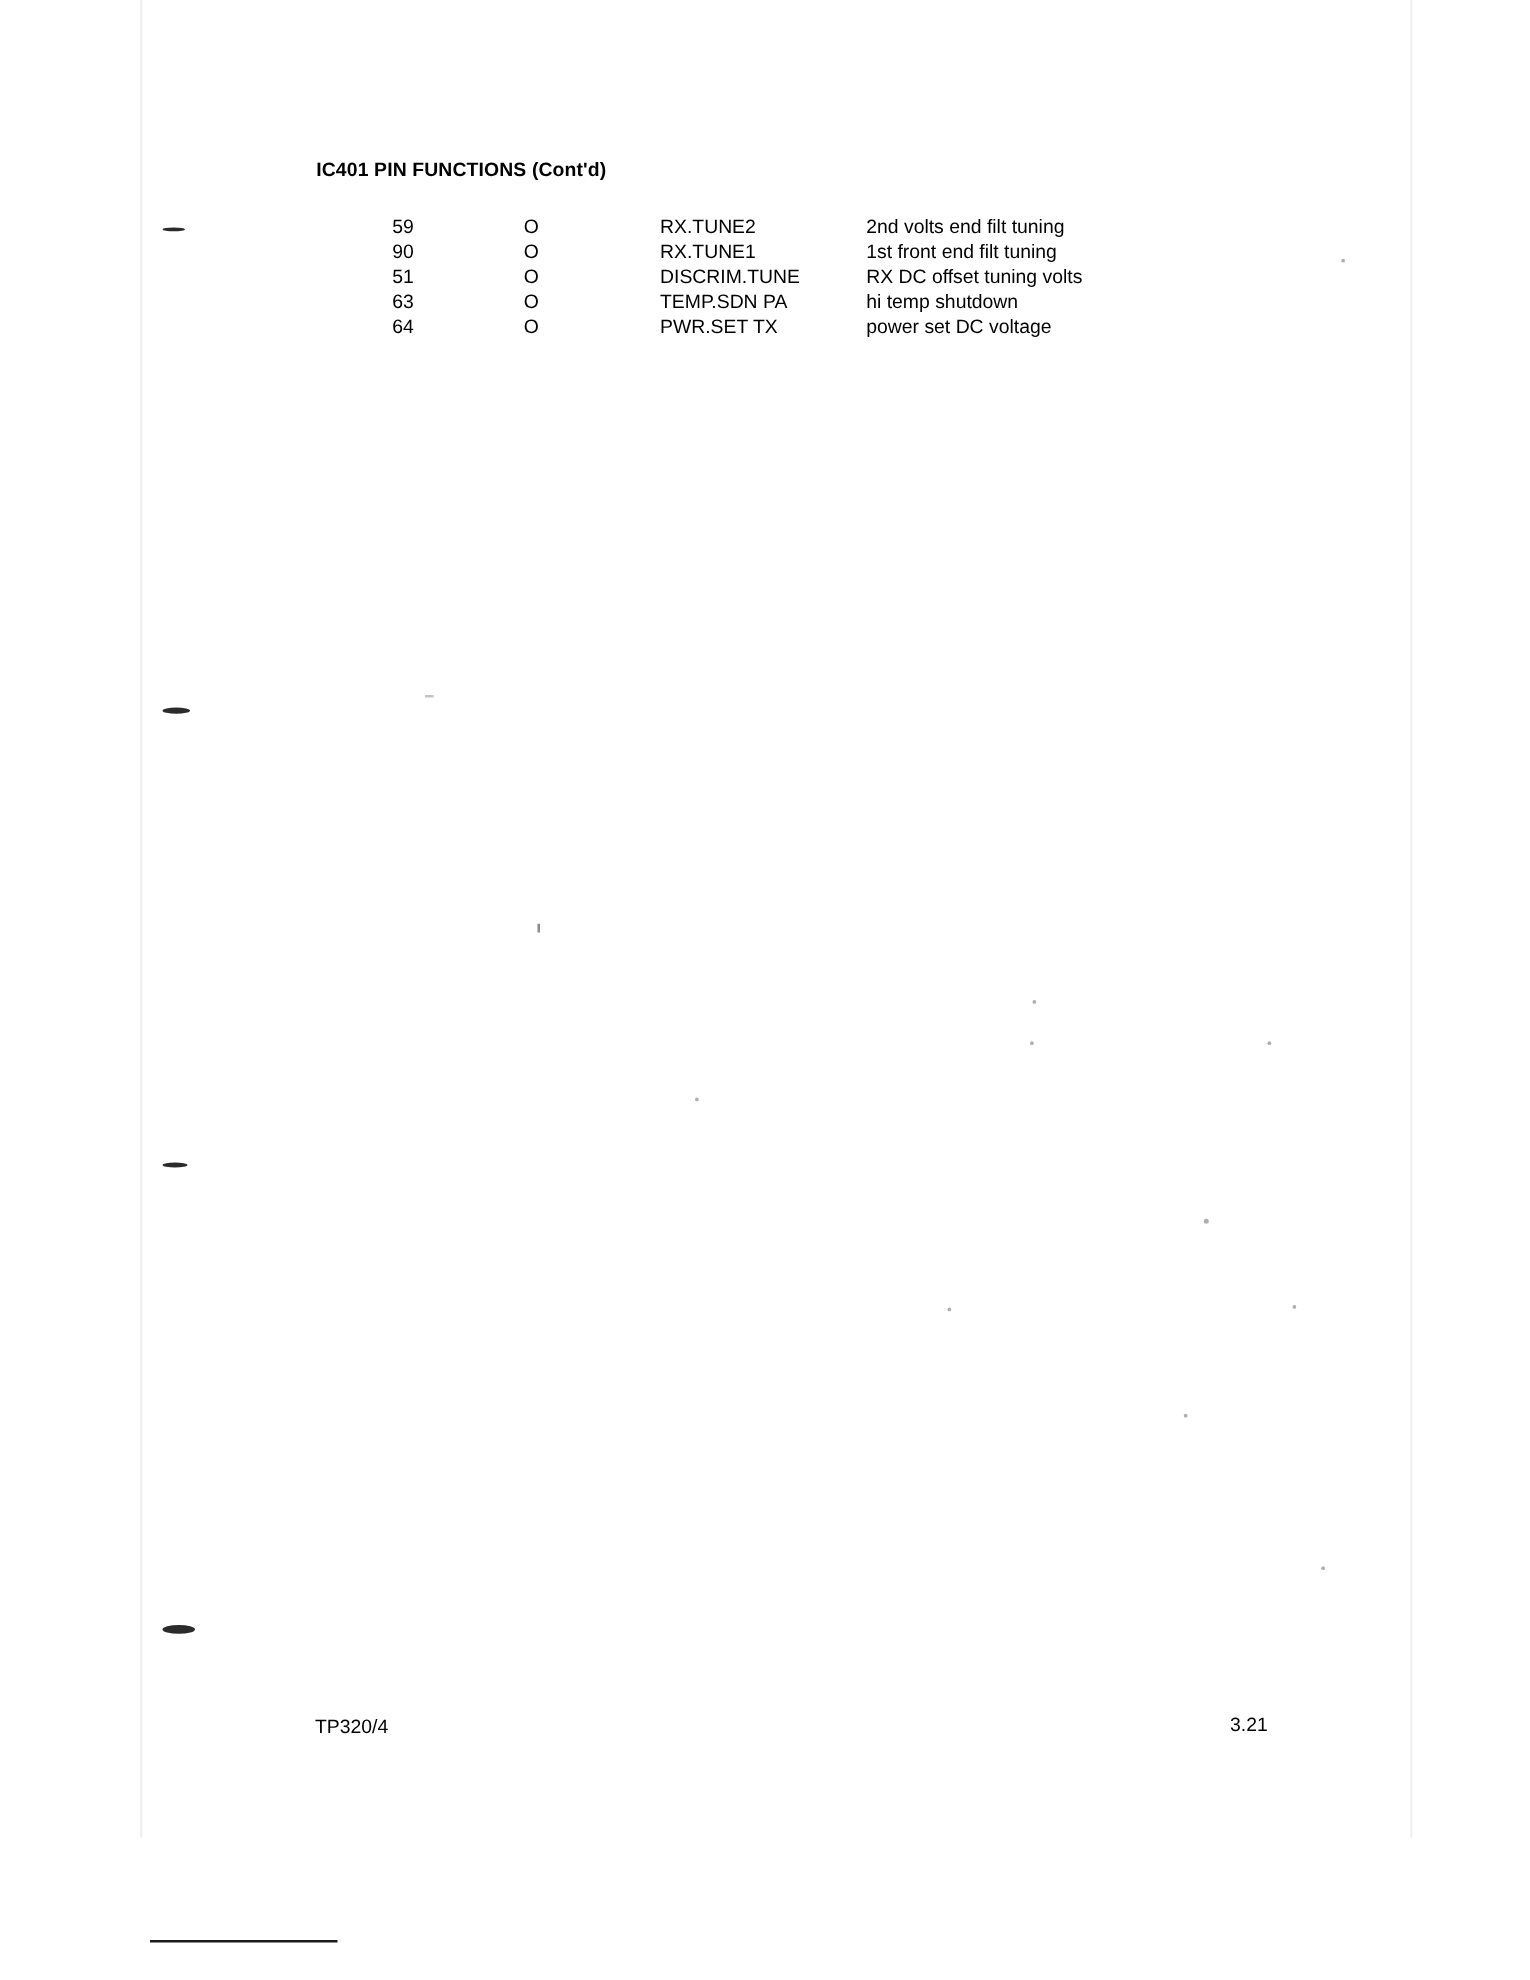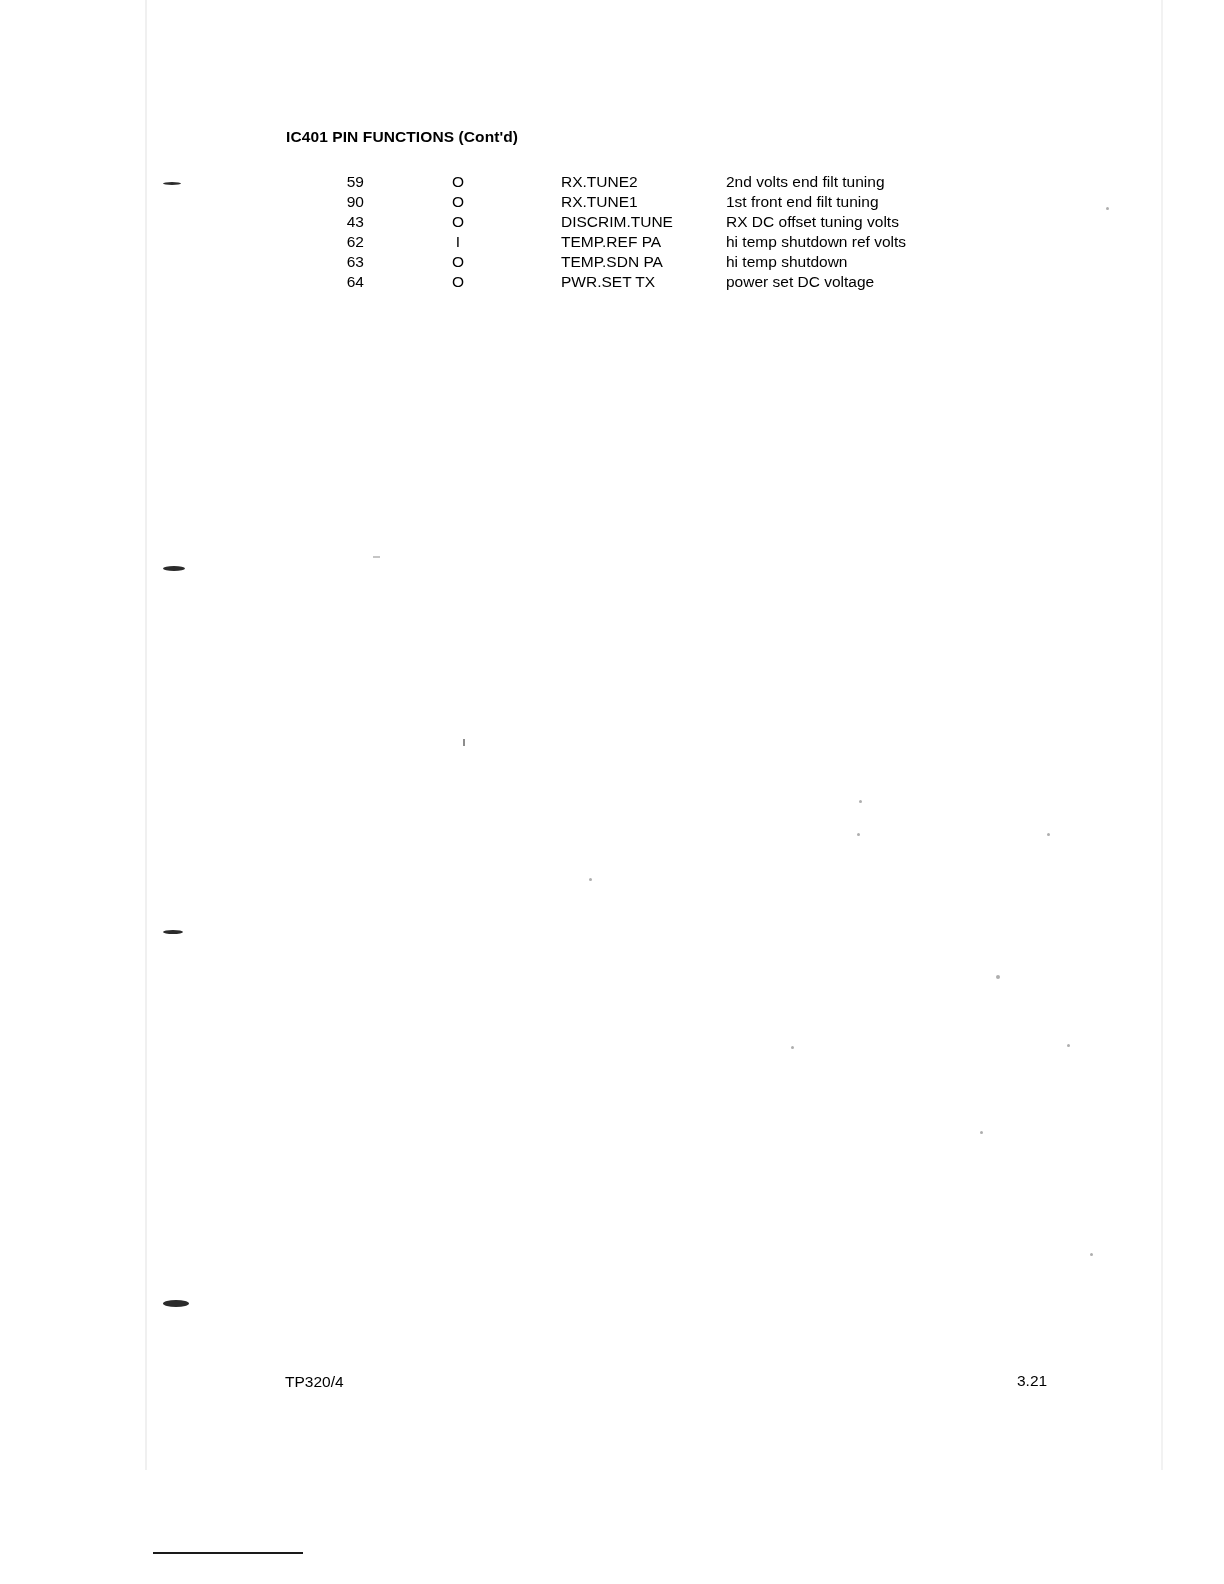--- a/index.html
+++ b/index.html
@@ -17,21 +17,20 @@
   }
 
   
   #page {
     position: absolute;
     left: 0;
     top: 0;
     width: 1116px;
     height: 1584px;
     background: #ffffff;
-    margin-left: 33px;
   }
 
   
   .scan-edge-left {
     position: absolute;
     left: 112px;
     top: 0;
     width: 2px;
     height: 1470px;
     background: #f0f0f0;
@@ -192,32 +191,26 @@
     </div>
 
     <div class="row body-row">
       <span class="cell c-pin">90</span>
       <span class="cell c-io">O</span>
       <span class="cell c-signal">RX.TUNE1</span>
       <span class="cell c-function">1st front end filt tuning</span>
     </div>
 
     <div class="row body-row">
-      <span class="cell c-pin">43</span>
+      <span class="cell c-pin">51</span>
       <span class="cell c-io">O</span>
       <span class="cell c-signal">DISCRIM.TUNE</span>
       <span class="cell c-function">RX DC offset tuning volts</span>
     </div>
 
-    <div class="row body-row">
-      <span class="cell c-pin">62</span>
-      <span class="cell c-io">I</span>
-      <span class="cell c-signal">TEMP.REF PA</span>
-      <span class="cell c-function">hi temp shutdown ref volts</span>
-    </div>
 
     <div class="row body-row">
       <span class="cell c-pin">63</span>
       <span class="cell c-io">O</span>
       <span class="cell c-signal">TEMP.SDN PA</span>
       <span class="cell c-function">hi temp shutdown</span>
     </div>
 
     <div class="row body-row">
       <span class="cell c-pin">64</span>

